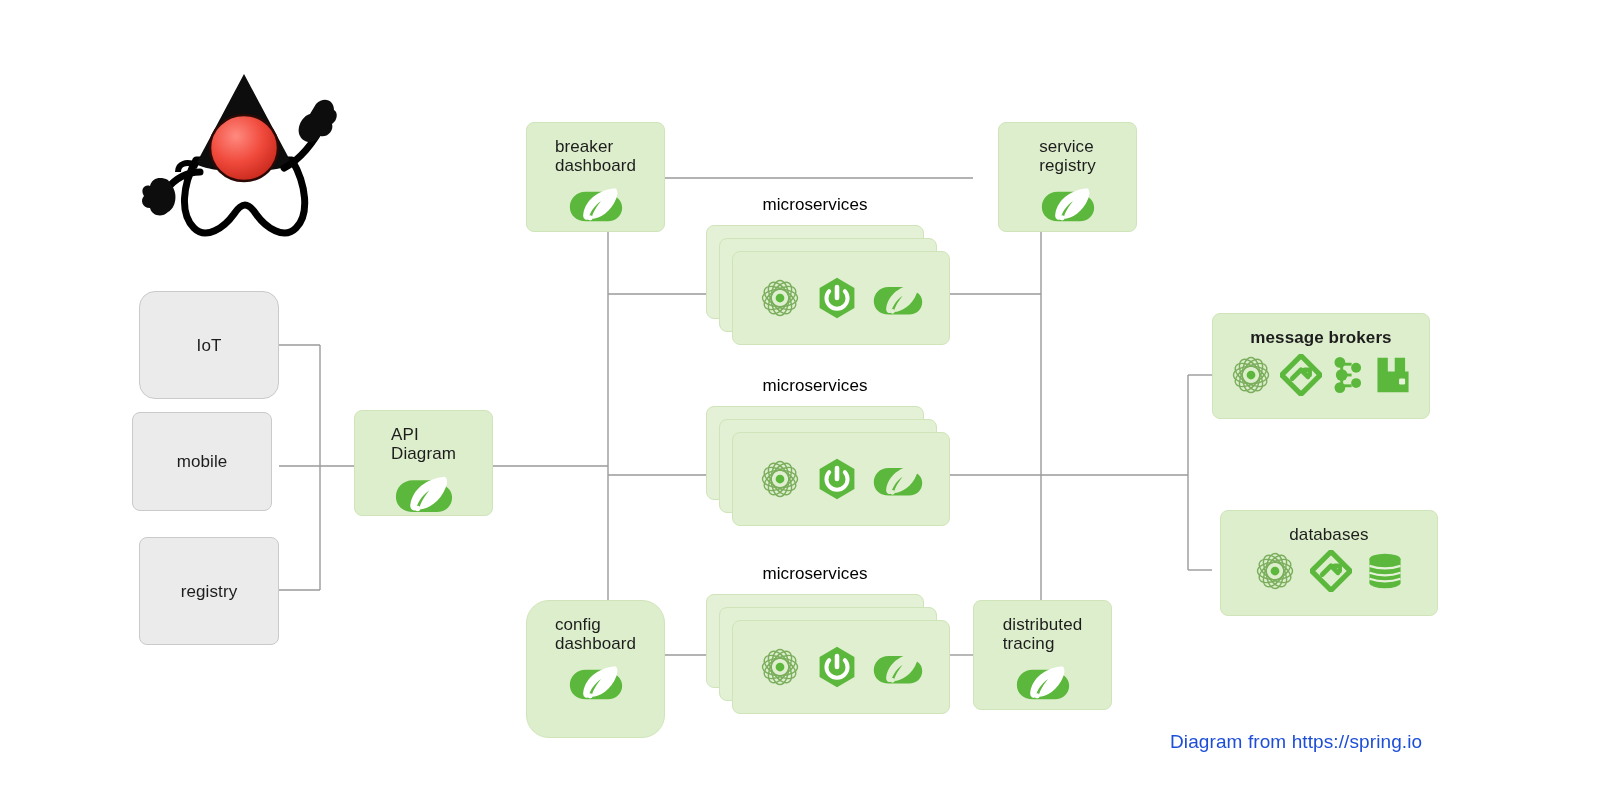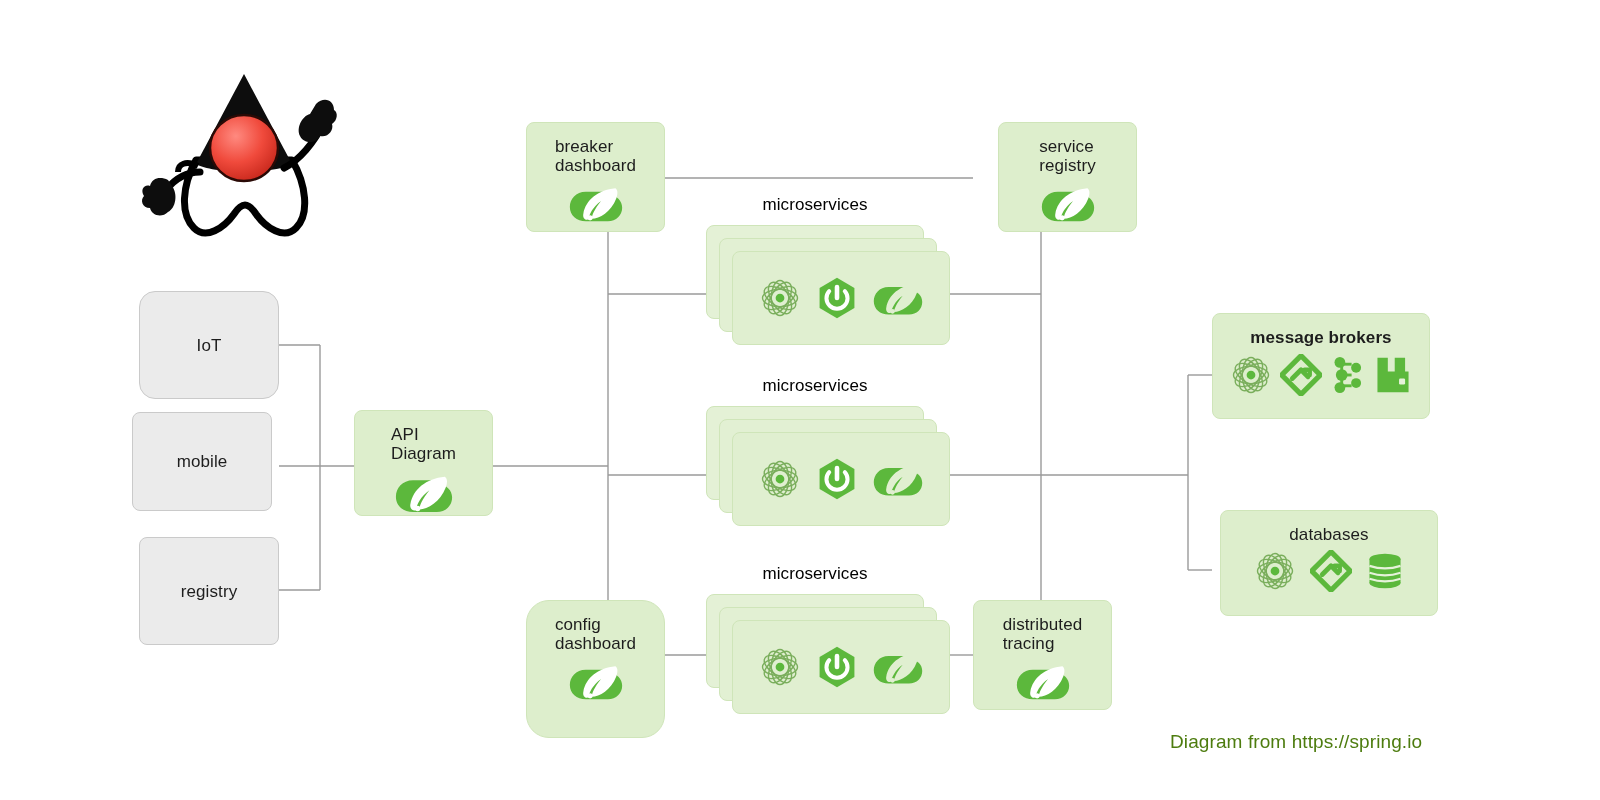--- a/index.html
+++ b/index.html
@@ -75,21 +75,21 @@
     border-radius: 8px;
     width: 218px;
     height: 94px;
   }
   .stack .card.c1 { left: 0px;  top: 0px;  background: #e4f1d6; }
   .stack .card.c2 { left: 13px; top: 13px; background: #e2f0d3; }
   .stack .card.c3 { left: 26px; top: 26px; background: #e0efd0; display:flex; align-items:center; justify-content:center; gap: 14px; }
   .caption {
     position: absolute;
     font-size: 19px;
-    color: #4d7c0f;
+    color: #1d4ed8;
     letter-spacing: 0.1px;
   }
   .duke {
     position: absolute;
   }
   svg { display: block; }
 </style>
 </head>
 <body>
 

